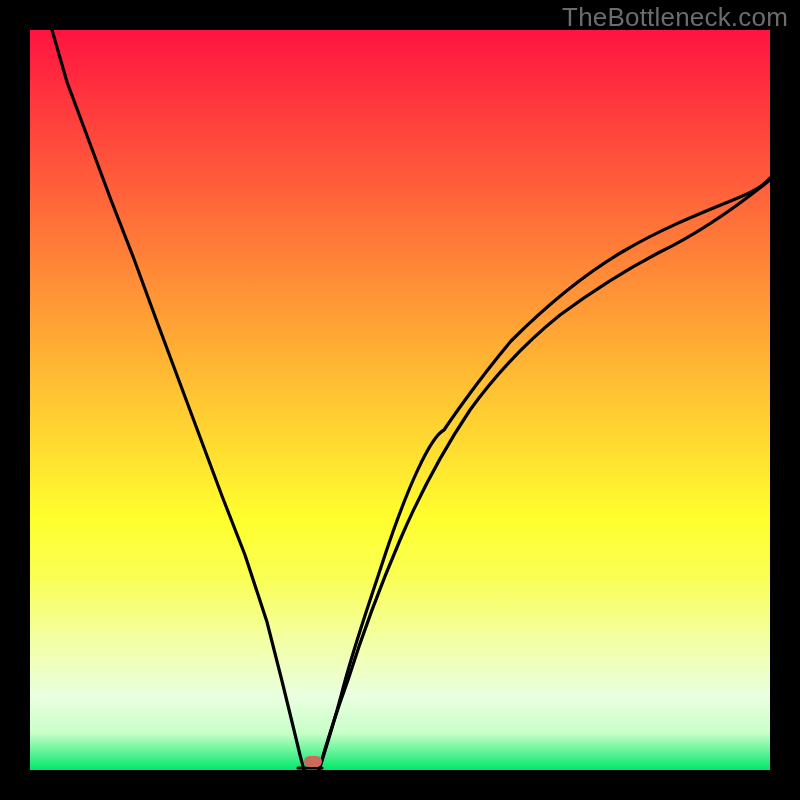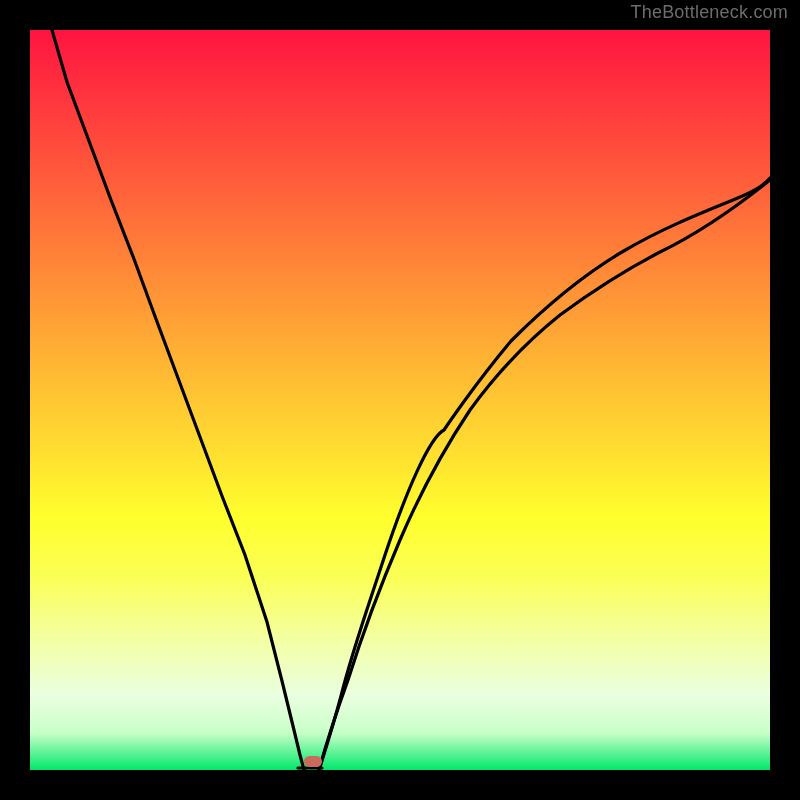--- a/index.html
+++ b/index.html
@@ -17,21 +17,21 @@
     left: 0;
     width: 800px;
     height: 800px;
     background: #000;
   }
   .watermark {
     position: absolute;
     top: 2px;
     right: 12px;
     color: #6c6c6c;
-    font-size: 18px;
+    font-size: 26px;
     letter-spacing: 0.2px;
     font-weight: 400;
   }
   .plot {
     position: absolute;
     top: 30px;
     left: 30px;
     width: 740px;
     height: 740px;
     overflow: hidden;

